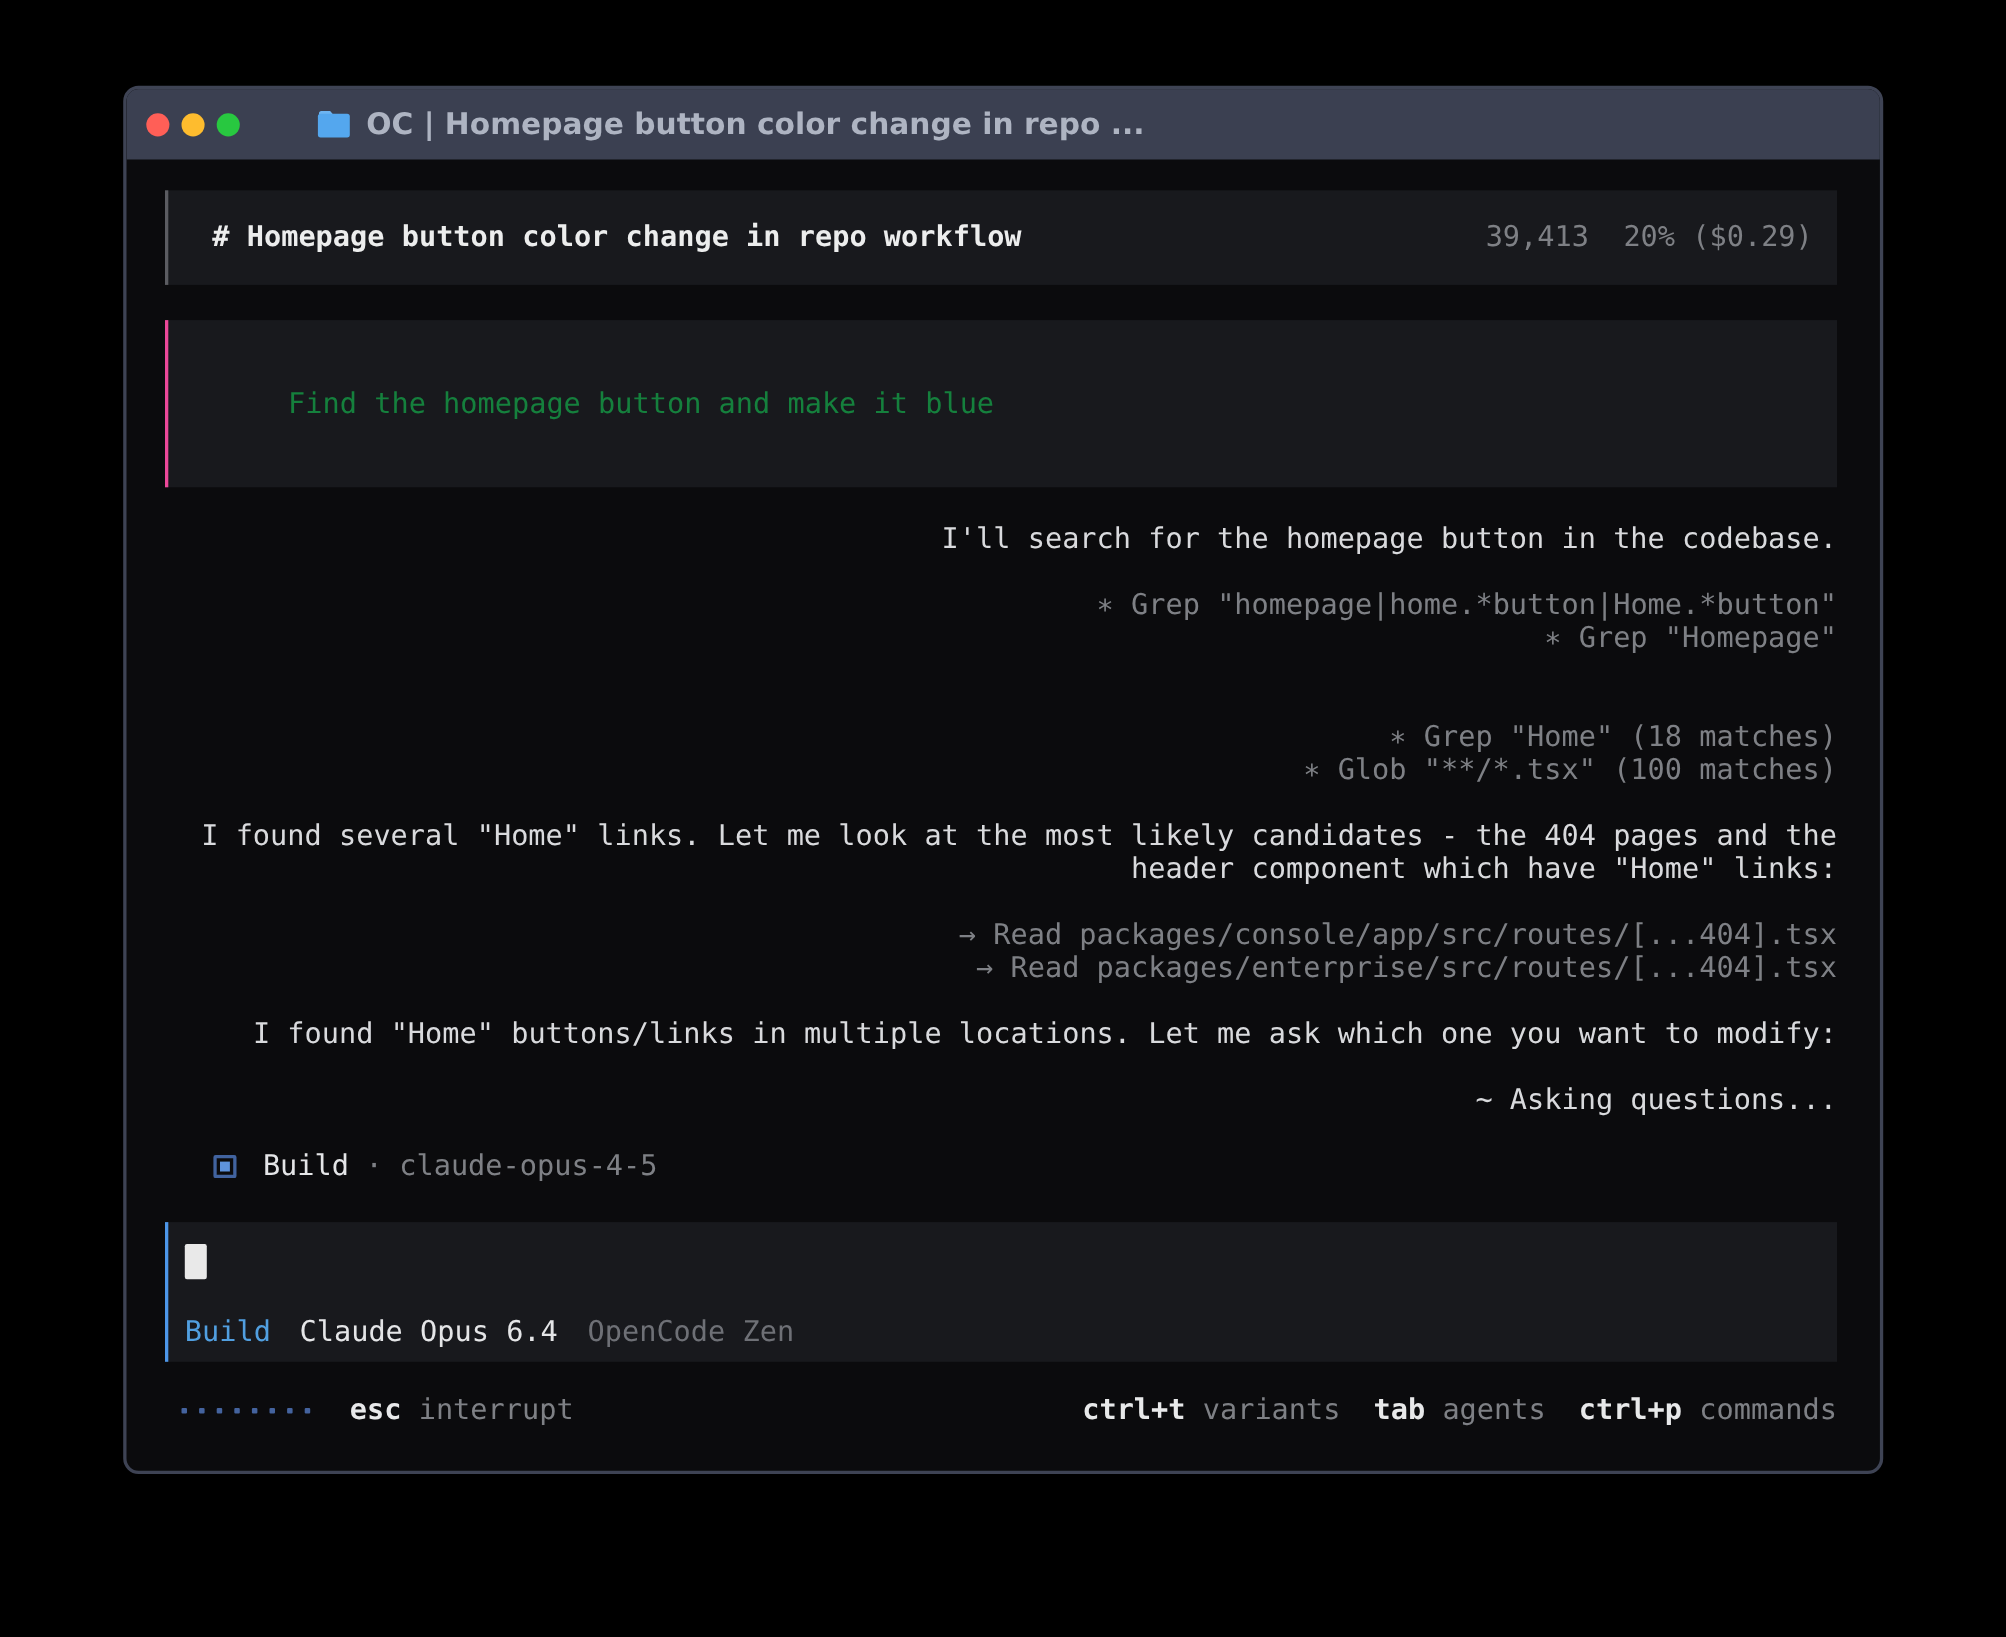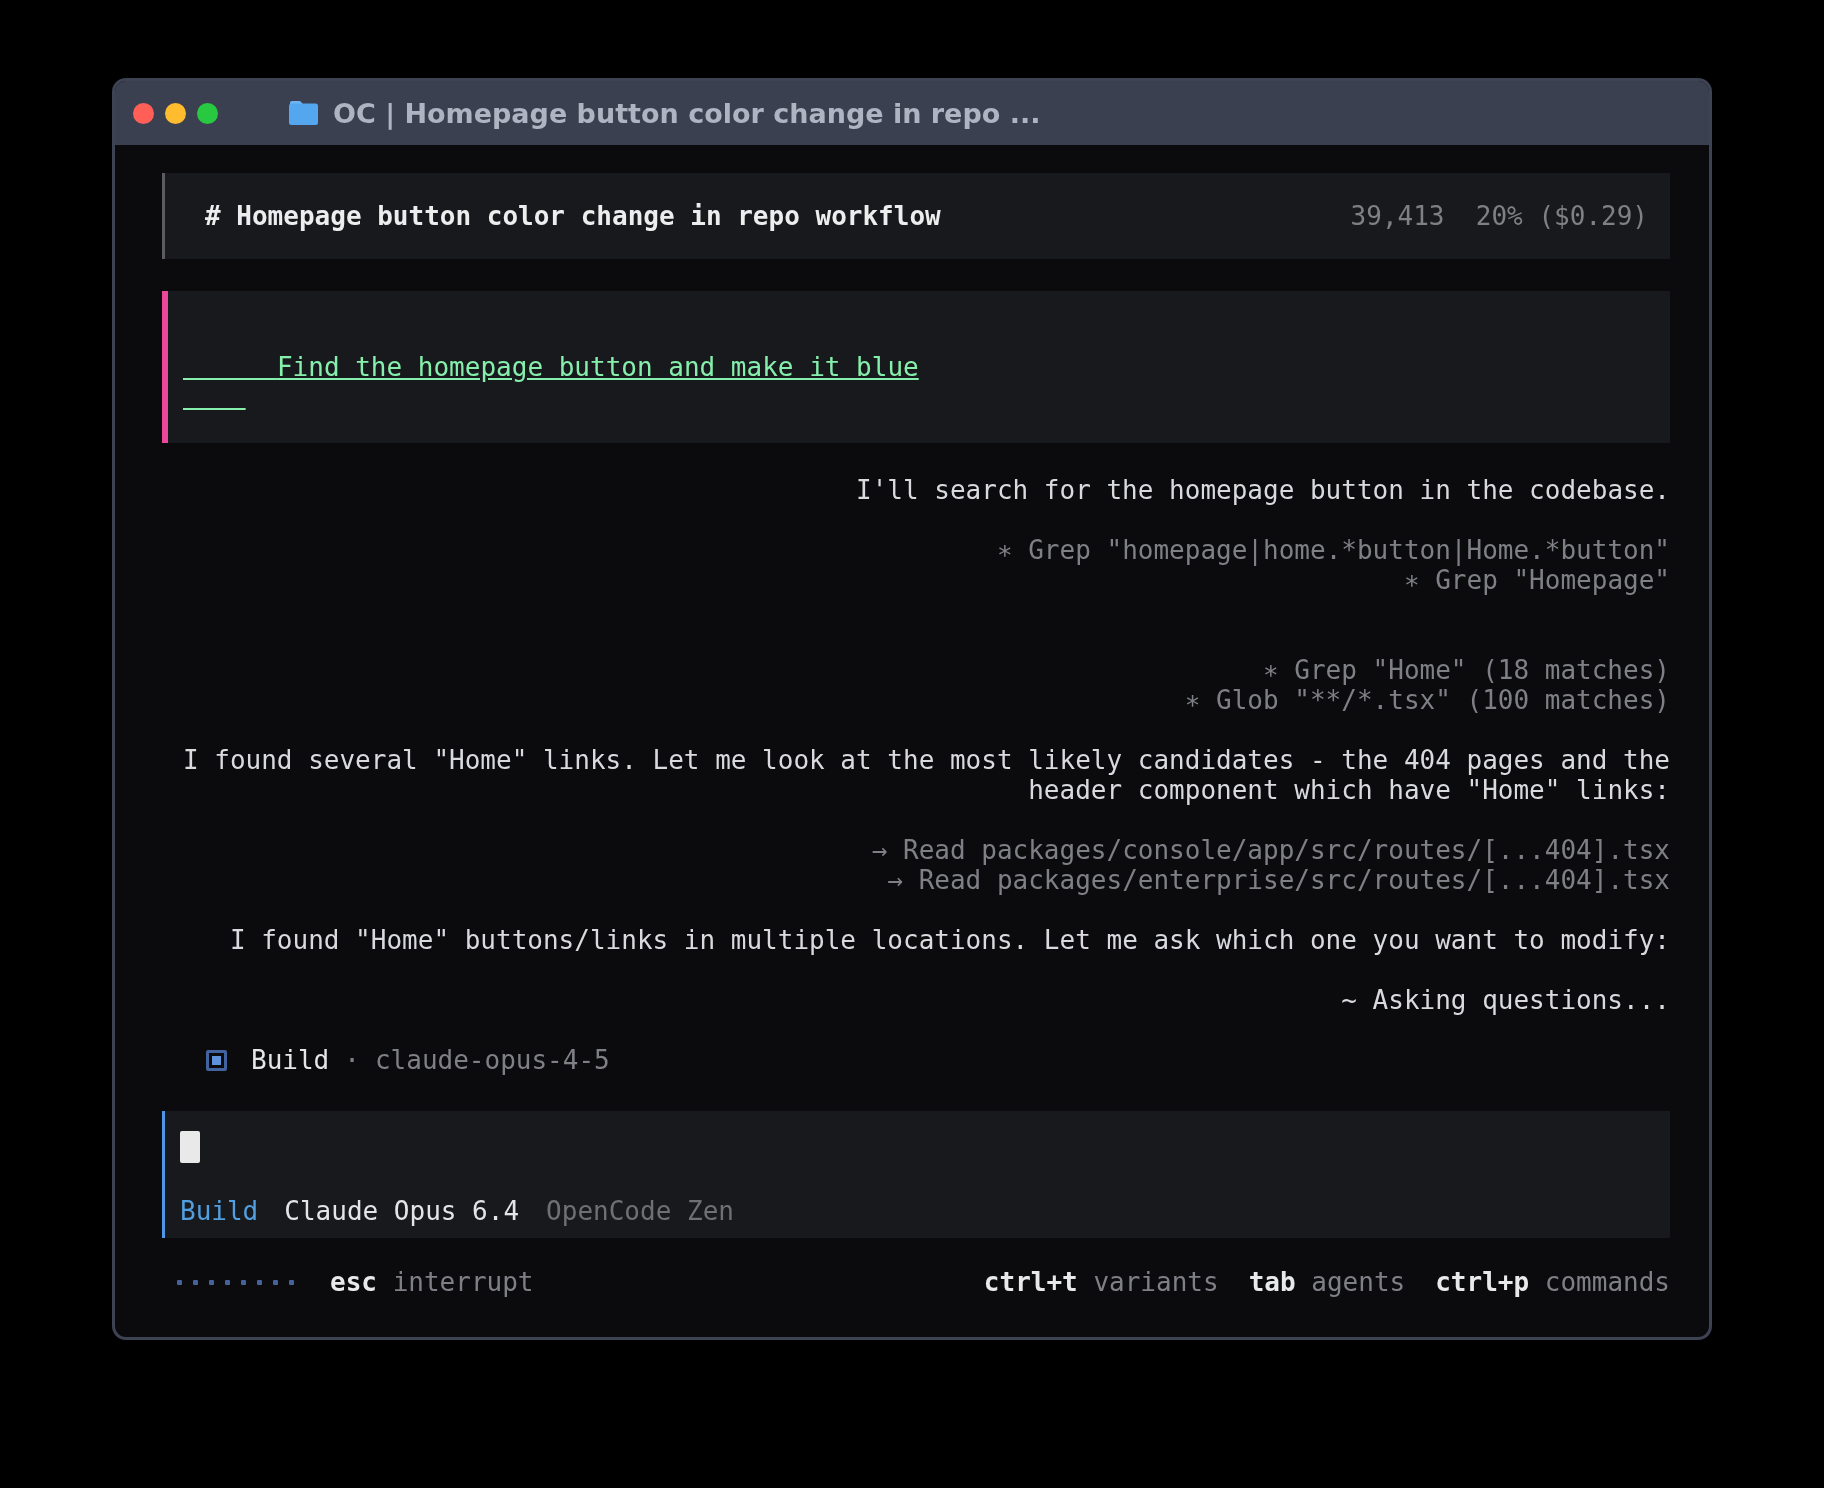--- a/index.html
+++ b/index.html
@@ -31,38 +31,38 @@
   .folder { margin-left: 70px; display: flex; align-items: center; }
   .wtitle {
     margin-left: 14px;
     font-family: "DejaVu Sans", "Liberation Sans", sans-serif;
     font-weight: bold; font-size: 27px; color: #aeb4c2;
     white-space: pre;
     text-align: right;
   }
 
   
-  .content { flex: 1 1 auto; font-size: 26px; line-height: 30px; position: relative; padding-left: 12px; }
+  .content { flex: 1 1 auto; font-size: 26px; line-height: 30px; position: relative; }
   .pre { white-space: pre; }
 
   .panel { background: #18191d; }
   .header-panel {
     margin: 28px 39px 0 35px;
     padding: 28px 22px 28px 40px;
     border-left: 3px solid #5b5c61;
     display: flex; justify-content: space-between; align-items: center;
   }
   .htitle { color: #eceded; font-weight: bold; white-space: pre; }
   .hstats { color: #7e8085; white-space: pre; }
 
   .user-panel {
     margin: 32px 39px 0 35px;
     padding: 31px 22px 31px 15px;
-    border-left: 6px solid #ec4899;
-    color: #86efac; white-space: pre; text-decoration: underline;
+    border-left: 3px solid #ec4899;
+    color: #15803d; white-space: pre;
   }
 
   .transcript { margin: 32px 39px 0 53px; text-align: right; }
   .tline { height: 30px; white-space: pre; color: #d9dadd; }
   .tline.dim { color: #7e8085; }
   .tline.blank { height: 30px; }
 
   .agent-row {
     margin: 30px 0 0 79px; height: 30px;
     display: flex; align-items: center;

